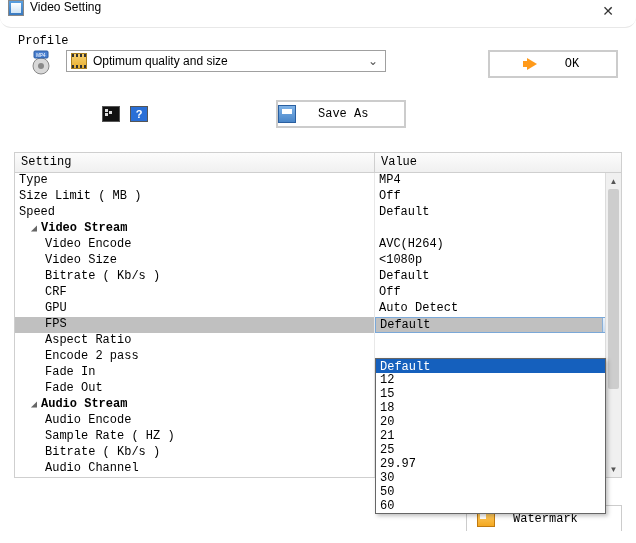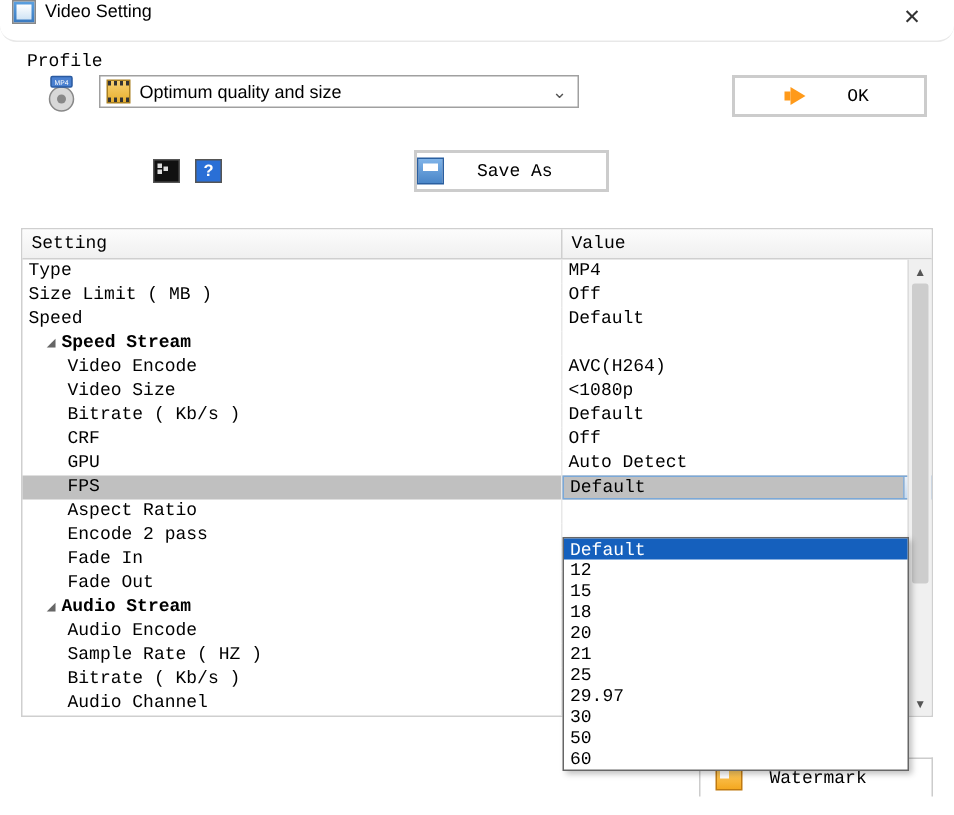--- a/index.html
+++ b/index.html
@@ -297,21 +297,21 @@
       </div>
       <div class="row">
         <div class="c1"><span>Size Limit ( MB )</span></div>
         <div class="c2"><span>Off</span></div>
       </div>
       <div class="row">
         <div class="c1"><span>Speed</span></div>
         <div class="c2"><span>Default</span></div>
       </div>
       <div class="row group">
-        <div class="c1 indent1"><span class="tree-arrow">◢</span><span>Speed Stream</span></div>
+        <div class="c1 indent1"><span class="tree-arrow">◢</span><span>Video Stream</span></div>
         <div class="c2"><span></span></div>
       </div>
       <div class="row">
         <div class="c1 indent2"><span>Video Encode</span></div>
         <div class="c2"><span>AVC(H264)</span></div>
       </div>
       <div class="row">
         <div class="c1 indent2"><span>Video Size</span></div>
         <div class="c2"><span>&lt;1080p</span></div>
       </div>

